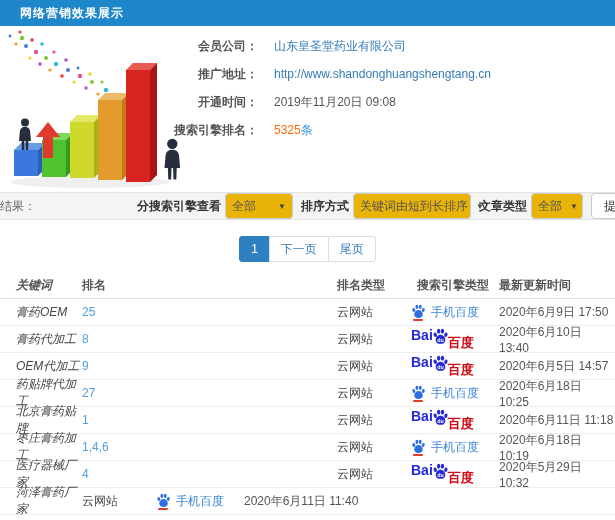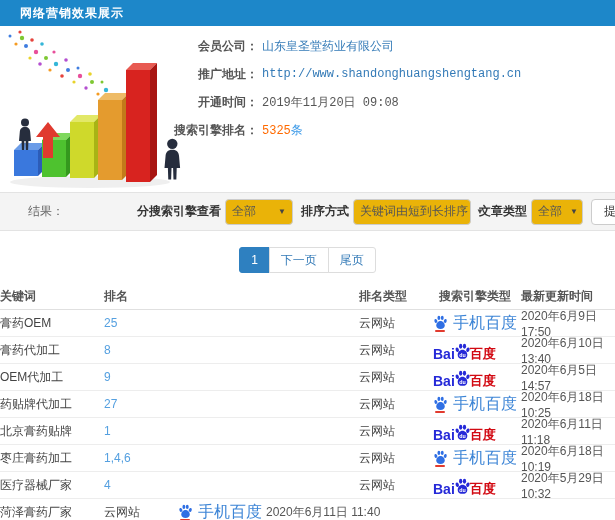--- a/index.html
+++ b/index.html
@@ -9,27 +9,27 @@
 
   
   .topbar { height:26px; background:#1d87c9; color:#ffffff; display:flex; align-items:center; padding-left:20px; font-weight:bold; font-size:12px; letter-spacing:1px; }
 
   
   .info { position:relative; height:166px; }
   .illustration { position:absolute; left:2px; top:4px; width:185px; height:160px; }
   .info-fields { margin-left:162px; padding-top:10px; }
   .field { display:flex; align-items:center; height:20px; margin-bottom:8px; }
   .field .flabel { width:96px; text-align:right; font-weight:bold; color:#555; }
-  .field .fval { margin-left:4px;font-family:Liberation Mono, monospace; }
+  .field .fval { margin-left:16px; }
   a.link { color:#337ab7; text-decoration:none; }
   .num-orange { color:#ff6a00; }
   .suffix-blue { color:#3d9ae8; }
 
   
-  .filterbar { height:39px; background:#f4f4f4; border-top:1px solid #e3e3e3; border-bottom:1px solid #e3e3e3; display:flex; align-items:center; padding:0 0 0 28px; }
+  .filterbar { height:28px; background:#f4f4f4; border-top:1px solid #e3e3e3; border-bottom:1px solid #e3e3e3; display:flex; align-items:center; padding:0 0 0 0; }
   .result-label { color:#666; }
   .filterbar .spacer { flex:1; }
   .flt-label { font-weight:bold; color:#333; margin:0 4px 0 8px; white-space:nowrap; }
   .selectbox { background:#eab308; border:1px solid #ccc; border-radius:4px; height:26px; display:flex; align-items:center; padding:0 6px; color:#555; white-space:nowrap; cursor:pointer; }
   .selectbox .caret { margin-left:8px; font-size:8px; color:#444; }
   .sel-engine { width:68px; justify-content:space-between; }
   .sel-sort  { width:118px; justify-content:space-between; }
   .sel-article { width:52px; justify-content:space-between; }
   .submit-btn { margin-left:8px; margin-right:-26px; background:#fff; border:1px solid #ccc; border-radius:4px; height:26px; padding:0 12px; color:#333; font-size:12px; cursor:pointer; white-space:nowrap; }
 
@@ -37,34 +37,34 @@
   .pagination { margin-top:16px; display:flex; justify-content:center; }
   .page-btn { border:1px solid #ddd; background:#fff; color:#337ab7; padding:5px 11px; font-size:12px; margin-left:-1px; cursor:pointer; line-height:14px; }
   .page-btn.first { border-radius:3px 0 0 3px; margin-left:0; }
   .page-btn.last { border-radius:0 3px 3px 0; }
   .page-btn.active { background:#2e80c0; border-color:#2e80c0; color:#fff; }
 
   
   .table { margin-top:10px; }
   .trow { display:flex; align-items:center; height:27px; border-bottom:1px solid #ededed; }
   .trow.thead { font-weight:bold; color:#555; border-bottom:1px solid #e0e0e0; }
-  .c1 { width:104px; padding-left:0; }
+  .c1 { width:82px; padding-left:16px;font-style:italic; }
   .c2 { width:255px; }
   .c3 { width:62px; }
   .c4 { width:100px; padding-left:12px; display:flex; align-items:center; }
   .c5 { flex:1; color:#555; }
   .thead .c4 { padding-left:18px; }
   .rank-link { color:#55a0e0; text-decoration:none; }
 
   
   .mob-logo { display:flex; align-items:center; }
   .mob-paw { position:relative; width:15px; height:17px; margin-right:5px; }
   .mob-paw .underline { position:absolute; left:2px; bottom:0; width:10px; height:2px; background:#e23b2e; border-radius:1px; }
-  .mob-label { color:#3d85d6; font-size:16px; }
-  .pc-logo { display:flex; align-items:flex-end; }
+  .mob-label { color:#3d85d6; font-size:12px; }
+  .pc-logo { display:flex; }
   .pc-bai { color:#2529d8; font-weight:bold; font-size:14px; line-height:14px; letter-spacing:0; }
   .pc-paw { width:17px; height:17px; margin:0 -1px 1px -1px; }
   .pc-baidu { color:#d20a13; font-weight:bold; font-size:13px; line-height:14px;margin-top:8px; }
 </style>
 </head>
 <body>
 
 <div class="page">
 
   <div class="topbar">

